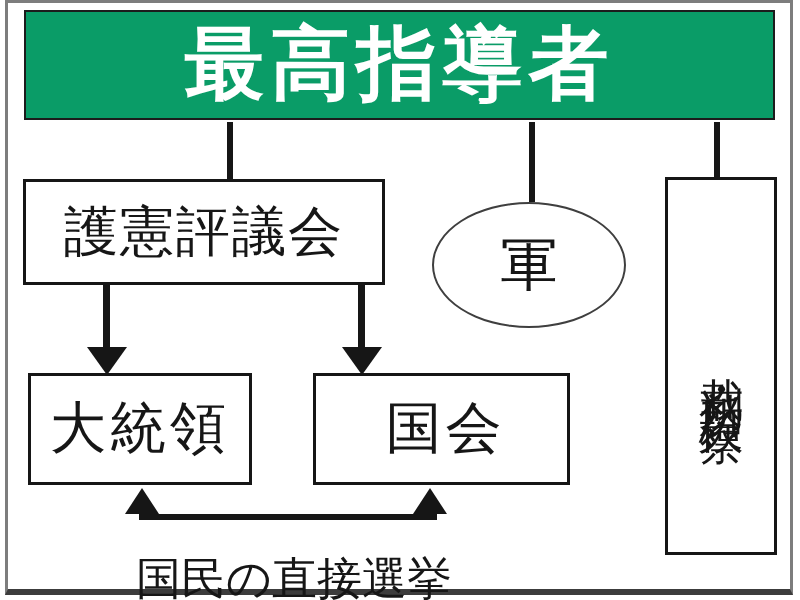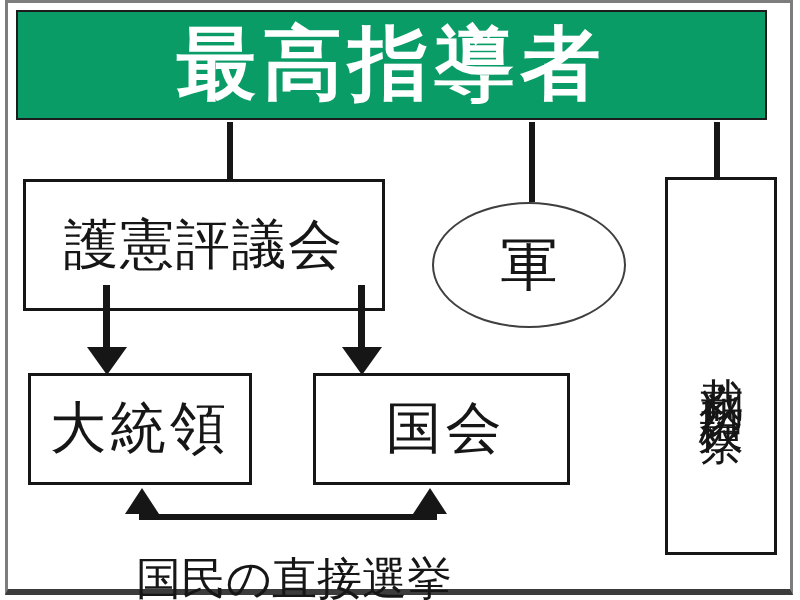--- a/index.html
+++ b/index.html
@@ -15,28 +15,28 @@
     color:var(--line);
   }
   .abs{position:absolute;box-sizing:border-box;}
   .center{display:flex;align-items:center;justify-content:center;text-align:center;}
 
   
   .frame{left:5px;top:0;width:788px;height:595px;border:3px solid #7d7d7d;border-bottom:6px solid #3c3c3c;}
 
   
   .banner{
-    left:16px;top:10px;width:751px;height:110px;
+    left:24px;top:10px;width:751px;height:110px;
     background:var(--banner-bg);border:2px solid #1c1c1c;
     color:var(--banner-text);font-size:80px;font-weight:bold;letter-spacing:6px;
   }
 
   
   .node{border:3px solid var(--line);background:#fff;font-size:54px;}
-  .council{left:23px;top:179px;width:362px;height:132px;letter-spacing:2px;}
+  .council{left:23px;top:179px;width:362px;height:106px;letter-spacing:2px;}
   .president{left:28px;top:373px;width:224px;height:112px;font-size:56px;letter-spacing:4px;}
   .parliament{left:313px;top:373px;width:257px;height:112px;font-size:56px;letter-spacing:4px;padding-left:8px;}
   .judiciary{
     left:665px;top:177px;width:112px;height:378px;font-size:45px;
     writing-mode:vertical-rl;text-orientation:upright;letter-spacing:8px;
   }
   .ellipse{
     left:432px;top:202px;width:194px;height:126px;
     border:2px solid #3f3f3f;border-radius:50%;background:#fff;font-size:58px;
   }

